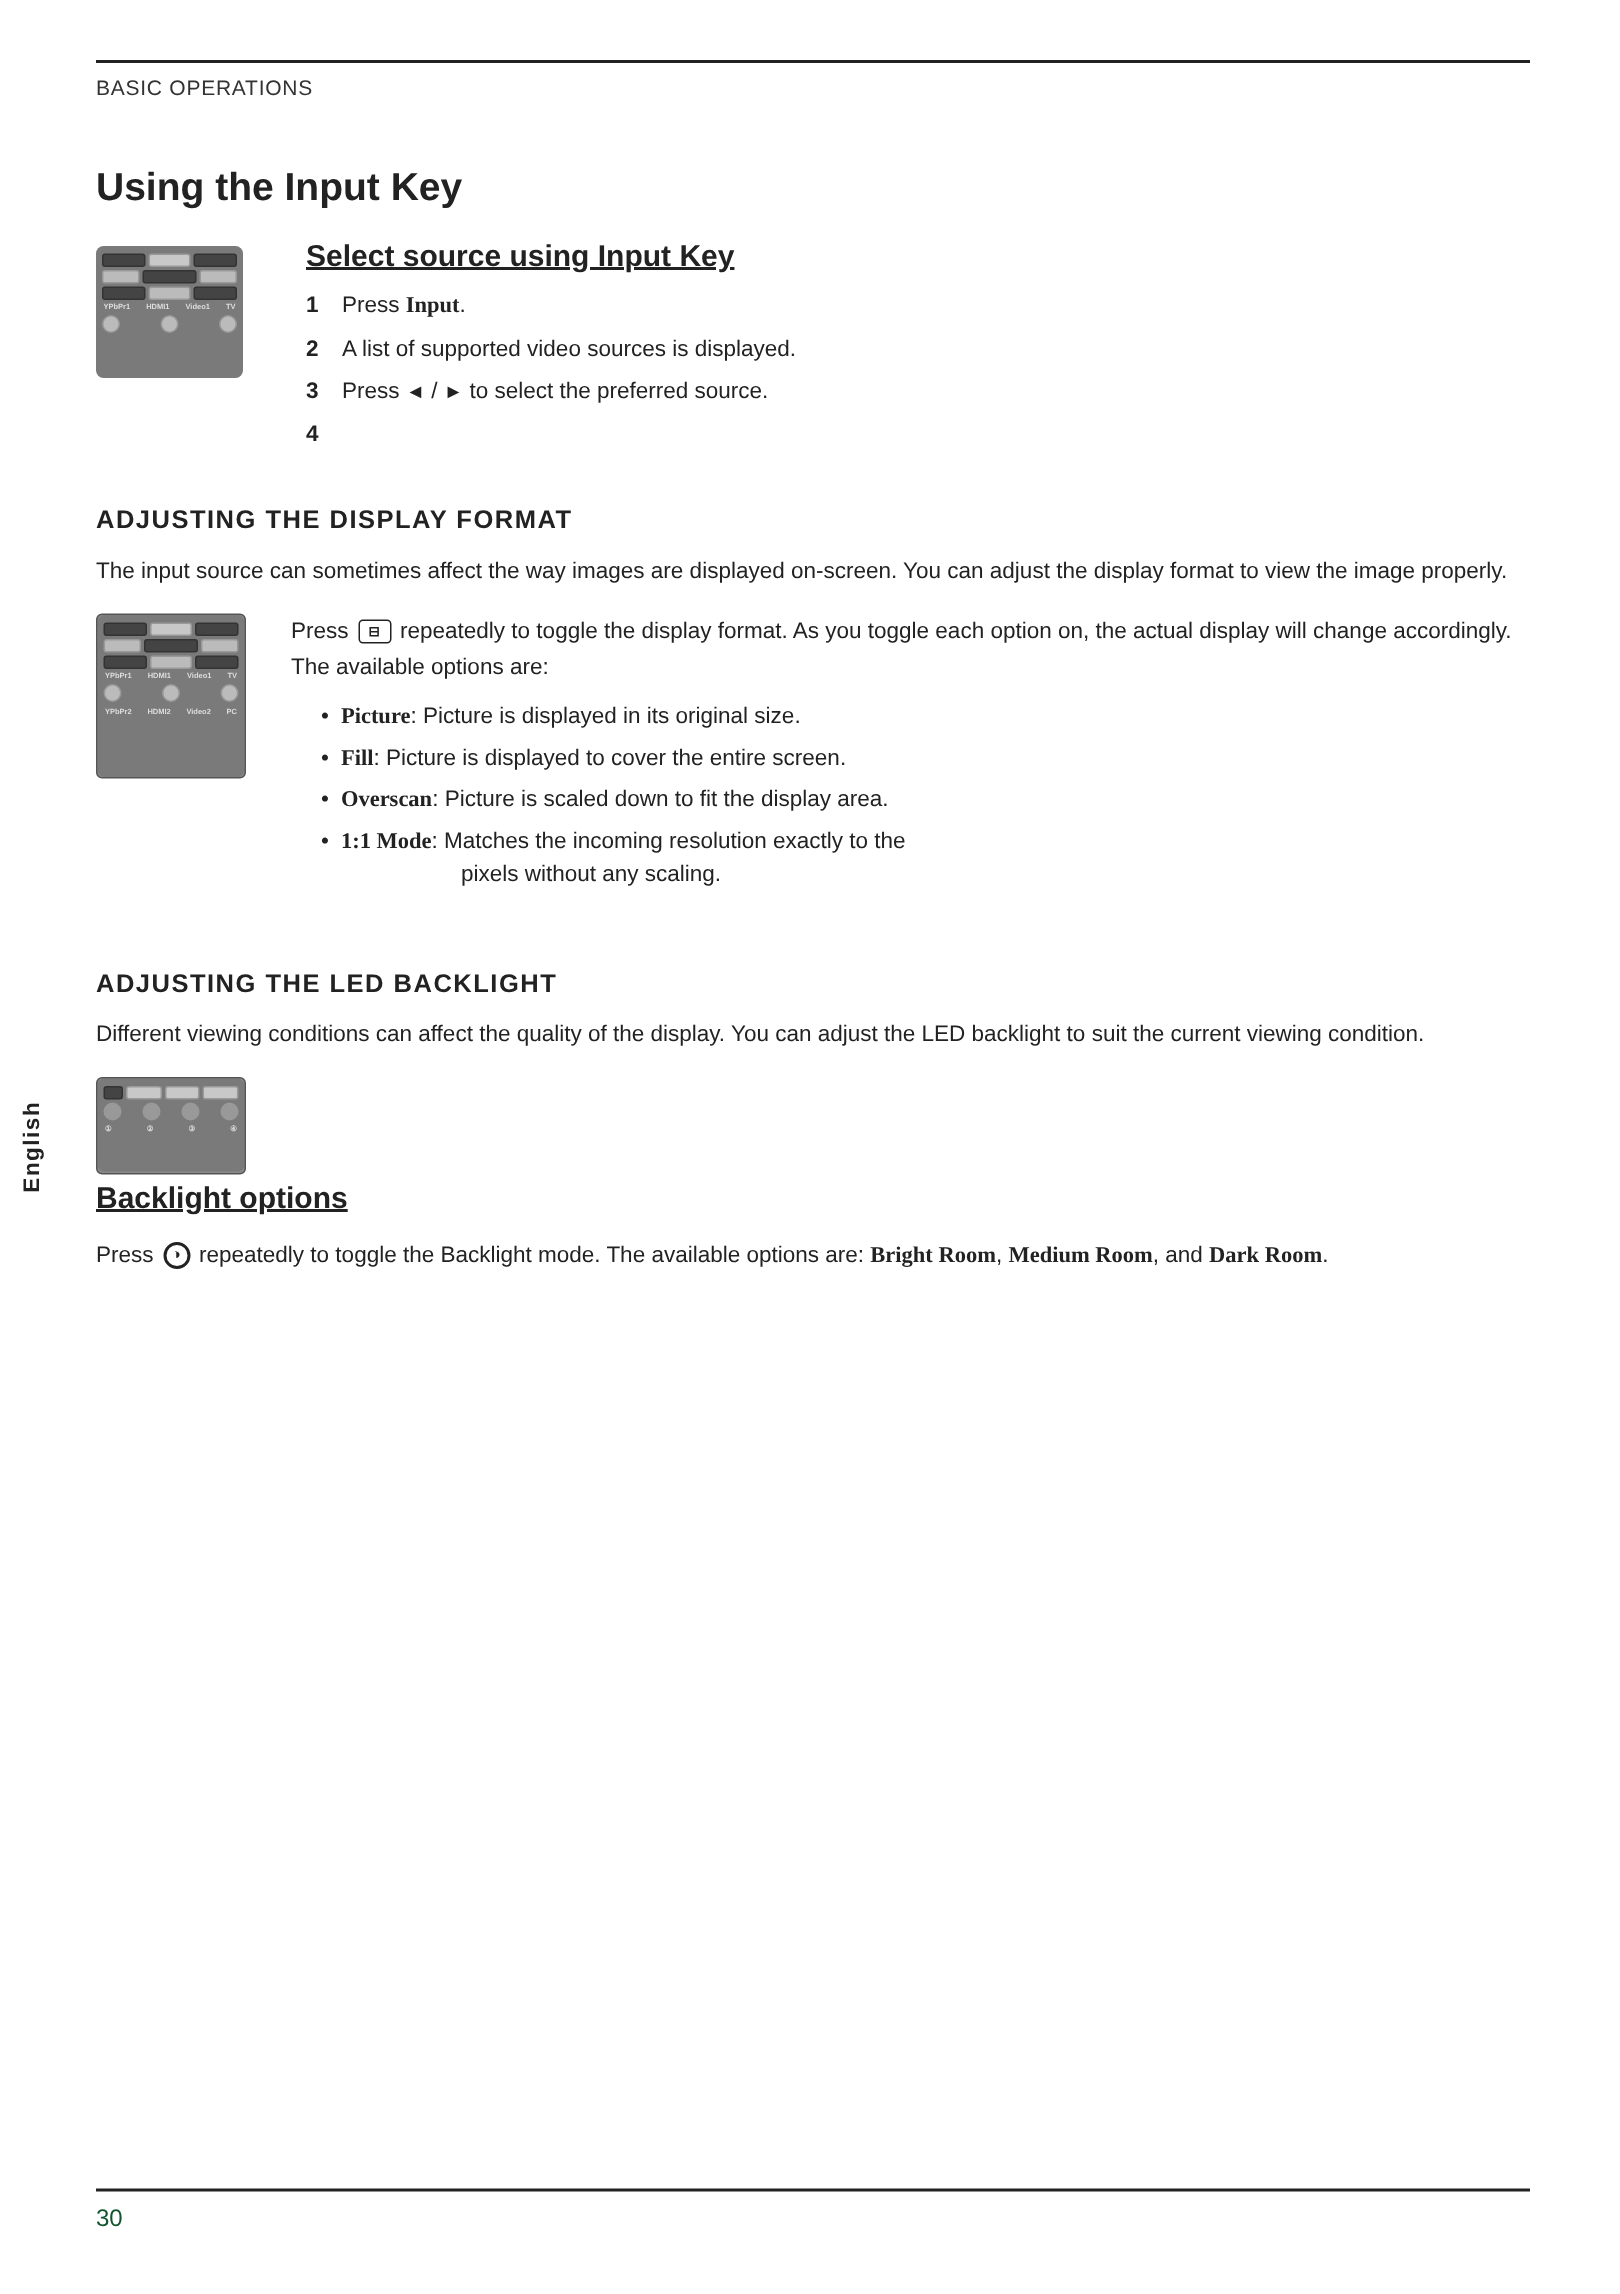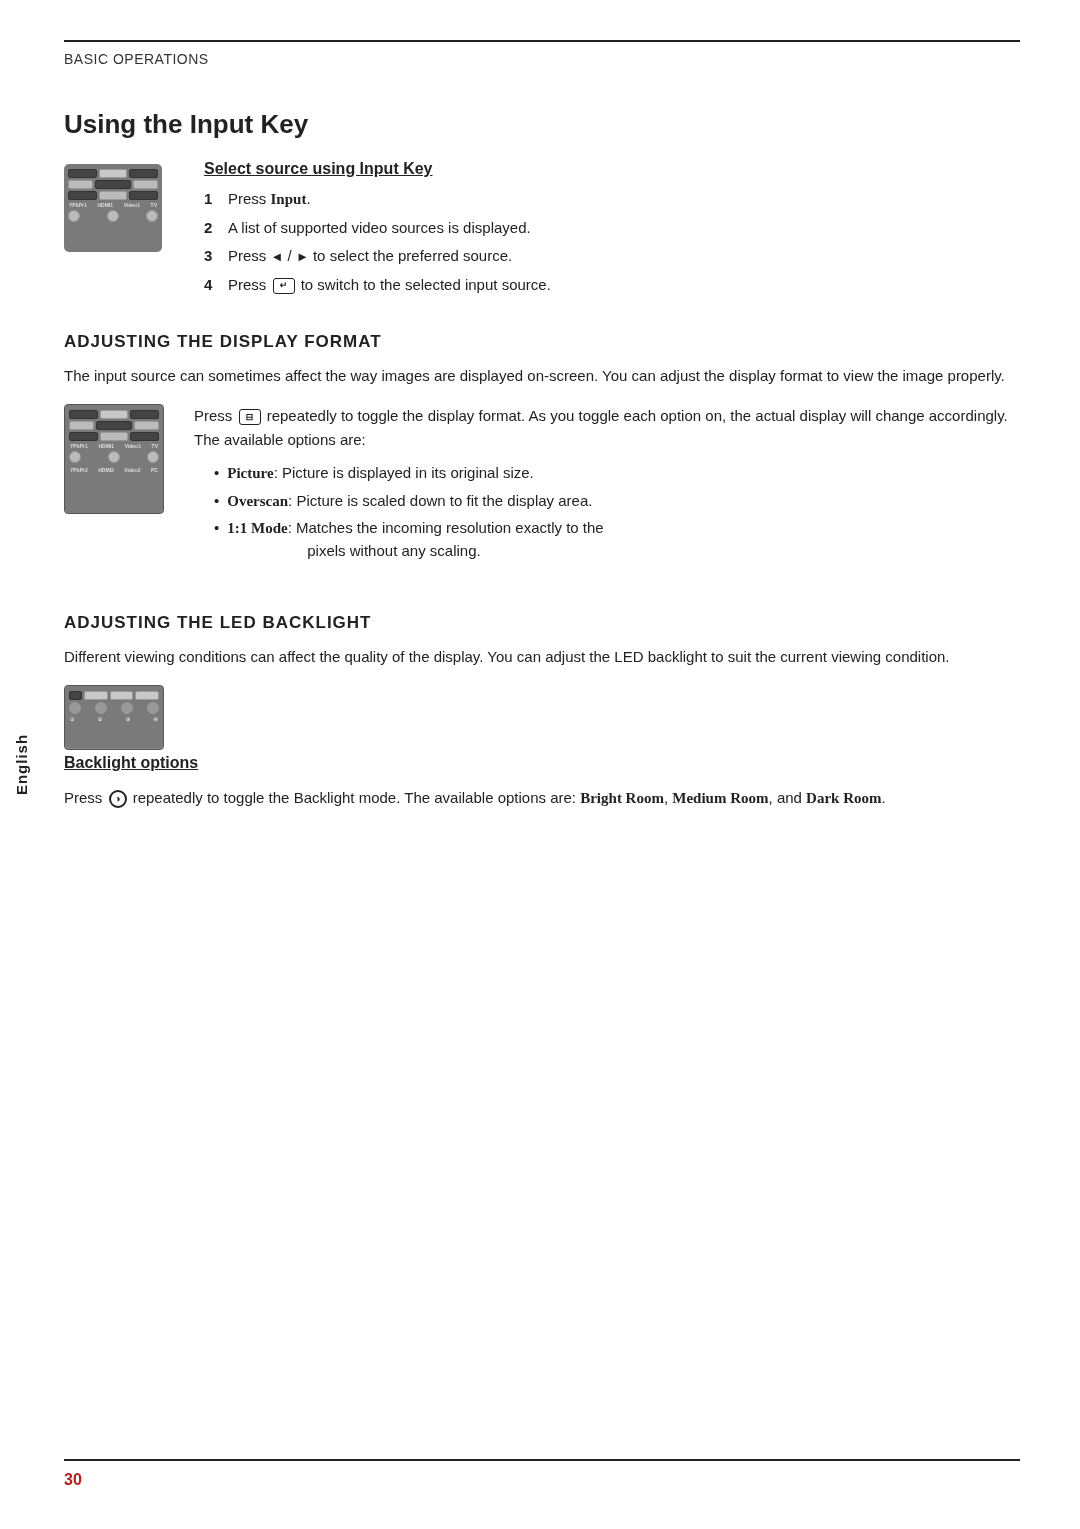--- a/index.html
+++ b/index.html
@@ -86,21 +86,21 @@
       flex-shrink: 0;
       margin-right: 30px;
       margin-top: 4px;
     }
 
     .input-key-instructions {
       flex: 1;
     }
 
     .subsection-title {
-      font-size: 16px;
+      font-size: 20px;
       font-weight: bold;
       text-decoration: underline;
       margin-bottom: 10px;
       color: #222;
     }
 
     .numbered-list {
       list-style: none;
       padding: 0;
       margin: 0;
@@ -229,22 +229,22 @@
       margin-top: auto;
       border-top: 2px solid #222;
       padding-top: 10px;
       display: flex;
       align-items: center;
       justify-content: flex-start;
     }
 
     .page-number {
       font-size: 16px;
-      font-weight: bold;
-      color: #b91c1c;
+      font-weight: normal;
+      color: #14532d;
     }
 
     
     .remote-drawing {
       width: 98px;
       height: 88px;
       background: #7a7a7a;
       border-radius: 5px;
       display: flex;
       flex-direction: column;
@@ -422,21 +422,20 @@
           <li>
             <span class="num">2</span>
             <span>A list of supported video sources is displayed.</span>
           </li>
           <li>
             <span class="num">3</span>
             <span>Press <span class="arrow-left">◄</span> / <span class="arrow-right">►</span> to select the preferred source.</span>
           </li>
           <li>
             <span class="num">4</span>
-            <span>Press <span class="inline-rect-icon">↵</span> to switch to the selected input source.</span>
           </li>
         </ol>
       </div>
     </div>
 
     <div class="section-block">
       <h2 class="big-section-title">ADJUSTING THE DISPLAY FORMAT</h2>
       <p class="section-intro">The input source can sometimes affect the way images are displayed on-screen. You can adjust the display format to view the image properly.</p>
 
       <div class="format-options-container">
@@ -478,20 +477,23 @@
           </div>
         </div>
 
         <div class="format-instructions">
           <p>
             Press <span class="inline-rect-icon">⊟</span> repeatedly to toggle the display format. As you toggle each option on, the actual display will change accordingly. The available options are:
           </p>
           <ul class="bullet-list">
             <li>
                 <span><span class="bold-text">Picture</span>: Picture is displayed in its original size.</span>
+              </li>
+            <li>
+                <span><span class="bold-text">Fill</span>: Picture is displayed to cover the entire screen.</span>
               </li>
             <li>
                 <span><span class="bold-text">Overscan</span>: Picture is scaled down to fit the display area.</span>
               </li>
             <li>
                 <span><span class="bold-text">1:1 Mode</span>: Matches the incoming resolution exactly to the<br><span class="pixels-indent">pixels without any scaling.</span></span>
               </li>
           </ul>
         </div>
       </div>

